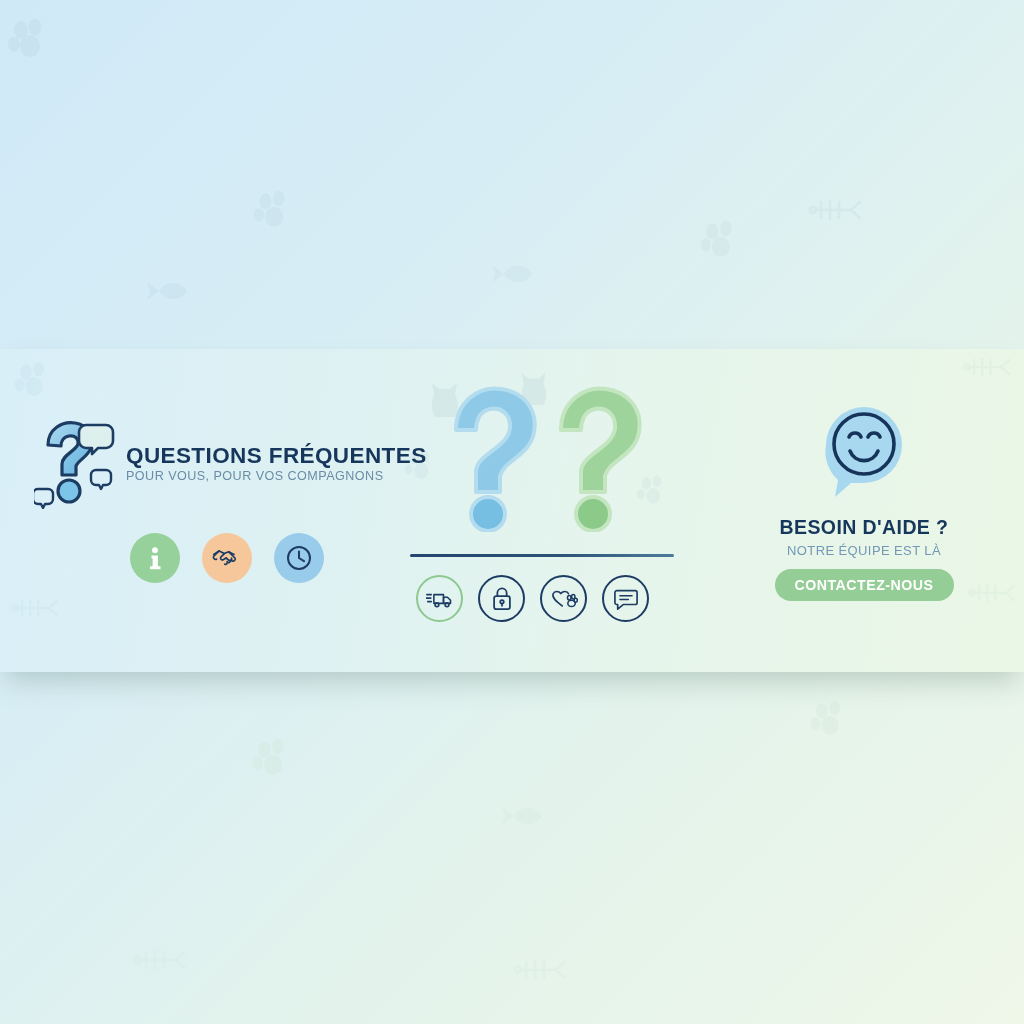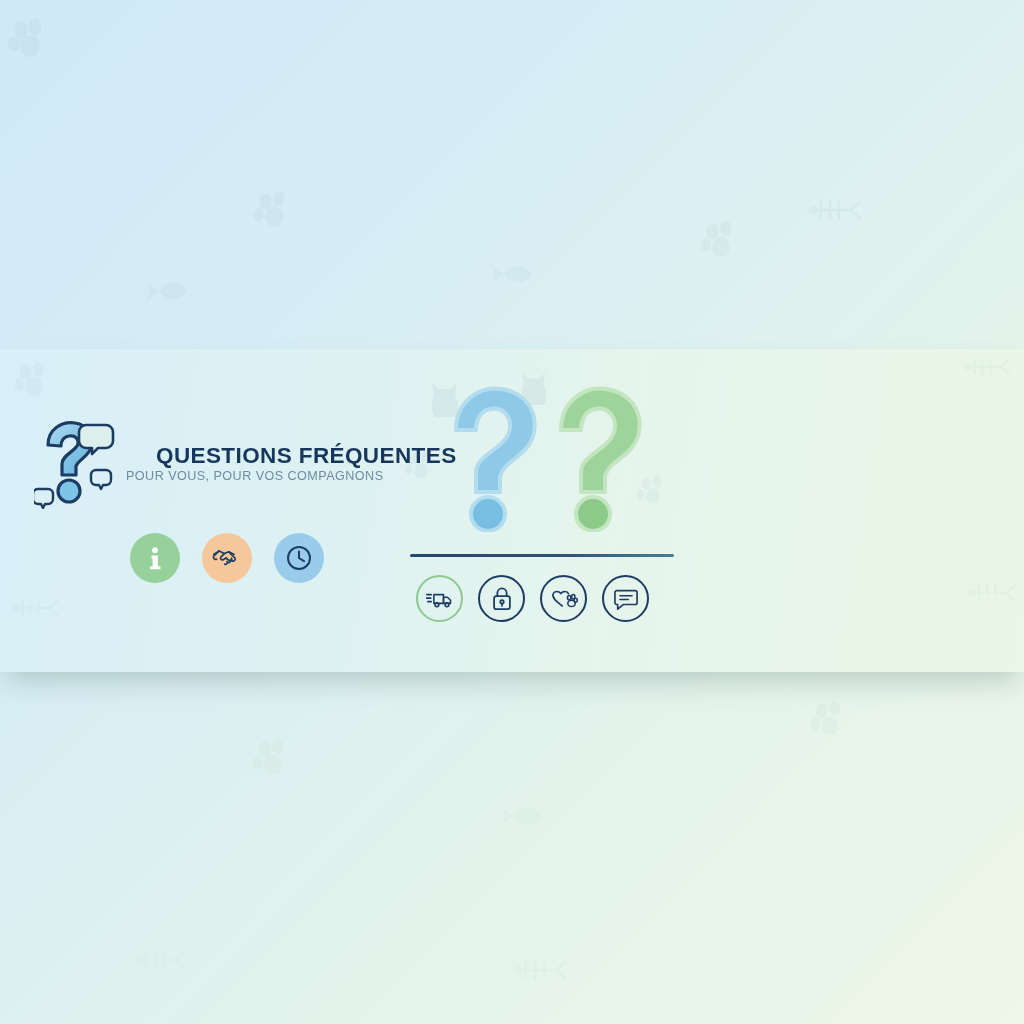--- a/index.html
+++ b/index.html
@@ -26,21 +26,21 @@
 
   .card-inner { position:absolute; inset:0; display:flex; }
 
   
   .col-left { position:relative; width:404px; }
   .brand-row { position:absolute; left:34px; top:62px; display:flex; align-items:center; }
   .brand-mark { width:84px; height:94px; flex:none; margin-top:4px; }
   .brand-text { margin-left:8px; padding-top:6px; }
   .title-main {
     font-size:22.5px; font-weight:bold; color:#16365c;
-    letter-spacing:.4px; white-space:nowrap;margin-left:30px;
+    letter-spacing:.4px; white-space:nowrap;
   }
   .title-sub {
     font-size:12.6px; color:#6a8ca6; letter-spacing:.45px;
     white-space:nowrap;
   }
   .badge-row { position:absolute; left:130px; top:184px; display:flex; gap:22px; }
   .badge {
     width:50px; height:50px; border-radius:50%;
     display:flex; align-items:center; justify-content:center;
   }
@@ -400,15 +400,31 @@
         </div>
         <div class="mini">
           <svg width="26" height="24" viewBox="0 0 28 26" fill="none" stroke="#1d3c63" stroke-width="1.8" stroke-linecap="round" stroke-linejoin="round">
             <path d="M4 4 h20 a2 2 0 0 1 2 2 v11 a2 2 0 0 1 -2 2 H11 l-6 5 v-5 H4 a2 2 0 0 1 -2 -2 V6 a2 2 0 0 1 2 -2 z"></path>
             <path d="M7.5 9.5 h13 M7.5 13.5 h9"></path>
           </svg>
         </div>
       </div>
     </div>
 
+    <div class="col-right">
+      <div class="help-wrap">
+        <div class="smiley-bubble">
+          <svg width="96" height="100" viewBox="0 0 96 100">
+            <path d="M10 46 a38 38 0 1 1 38 38 h-13 l-16 14 3 -17 A38 38 0 0 1 10 46 z" fill="#a8d8f0"></path>
+            <circle cx="48" cy="45" r="30" fill="none" stroke="#16345a" stroke-width="3.6"></circle>
+            <path d="M33 38 a6.5 6.5 0 0 1 12 0" fill="none" stroke="#16345a" stroke-width="3.6" stroke-linecap="round"></path>
+            <path d="M52 38 a6.5 6.5 0 0 1 12 0" fill="none" stroke="#16345a" stroke-width="3.6" stroke-linecap="round"></path>
+            <path d="M34 52 a15 15 0 0 0 28 0" fill="none" stroke="#16345a" stroke-width="3.6" stroke-linecap="round"></path>
+          </svg>
+        </div>
+        <div class="help-title">BESOIN D'AIDE ?</div>
+        <div class="help-sub">NOTRE ÉQUIPE EST LÀ</div>
+        <button class="cta">CONTACTEZ-NOUS</button>
+      </div>
+    </div>
 
   </div>
 </div>
 
 </body></html>

